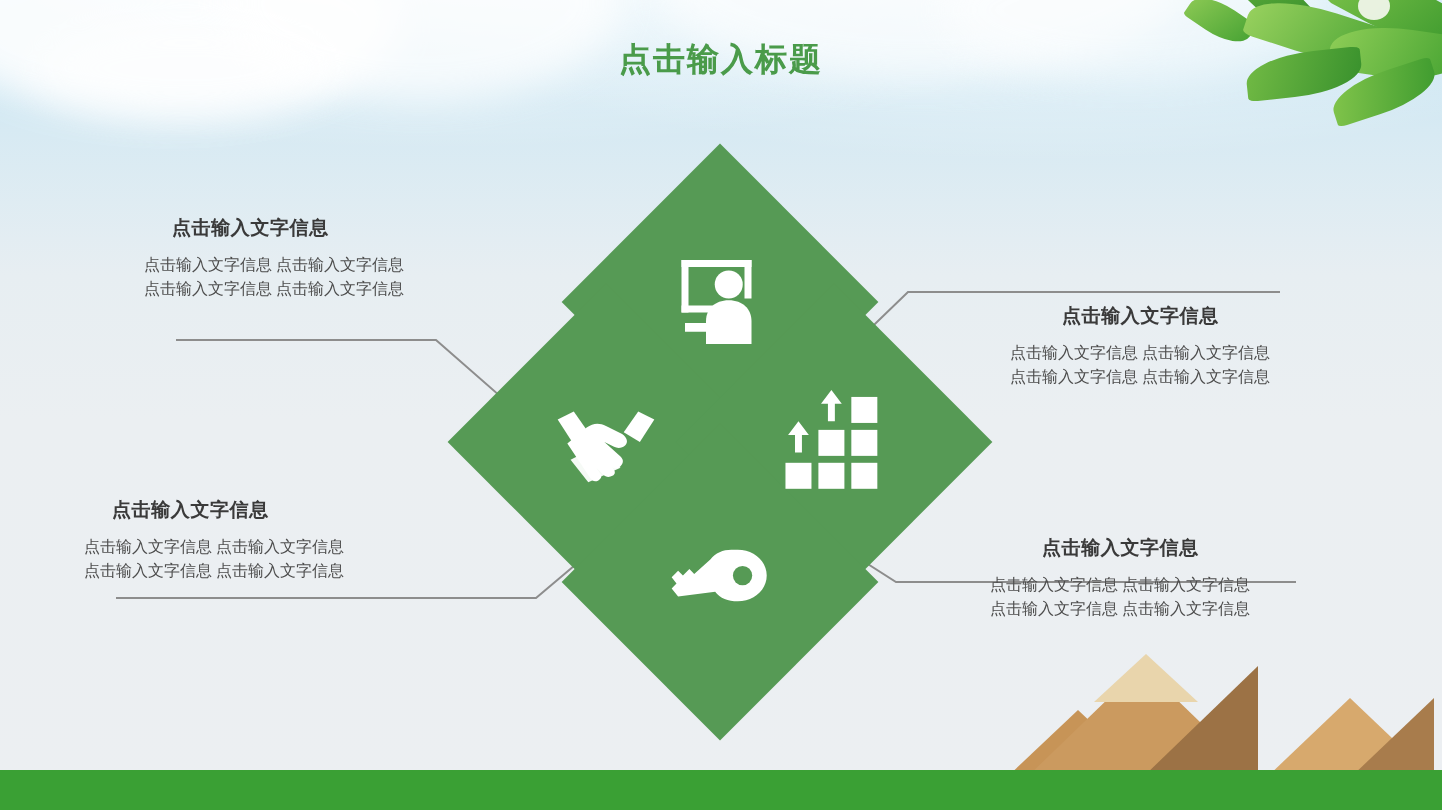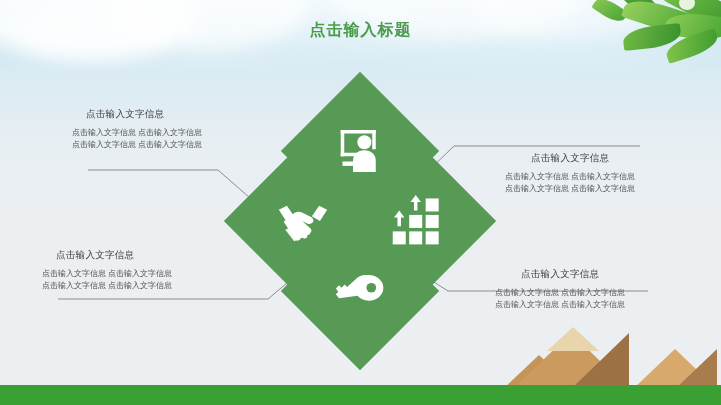--- a/index.html
+++ b/index.html
@@ -53,21 +53,21 @@
     position:absolute;left:0;top:20px;width:721px;text-align:center;
     font-size:16px;font-weight:bold;letter-spacing:1px;
     color:#4a9b4a;
   }
 
   
   .lines{position:absolute;left:0;top:0;width:721px;height:405px;}
 
   
   .tb{position:absolute;}
-  .tb h4{margin:0 0 6px 0;font-size:9.5px;font-weight:normal;color:#3a3a3a;letter-spacing:.3px;}
+  .tb h4{margin:0 0 6px 0;font-size:9.5px;font-weight:bold;color:#3a3a3a;letter-spacing:.3px;}
   .tb .rows{font-size:8px;color:#4d4d4d;line-height:1.45;white-space:nowrap;font-family:Liberation Serif, serif;}
   .tb.lft h4{margin-left:14px;}
   .tb.rgt h4{margin-left:26px;}
   .tb-tl{left:72px;top:108px;}
   .tb-bl{left:42px;top:249px;}
   .tb-tr{left:505px;top:152px;}
   .tb-br{left:495px;top:268px;}
 
   
   .cluster{position:absolute;left:248px;top:95px;width:225px;height:275px;}

